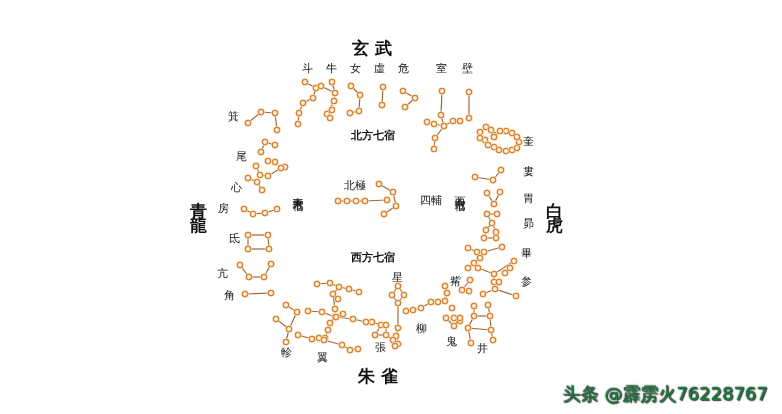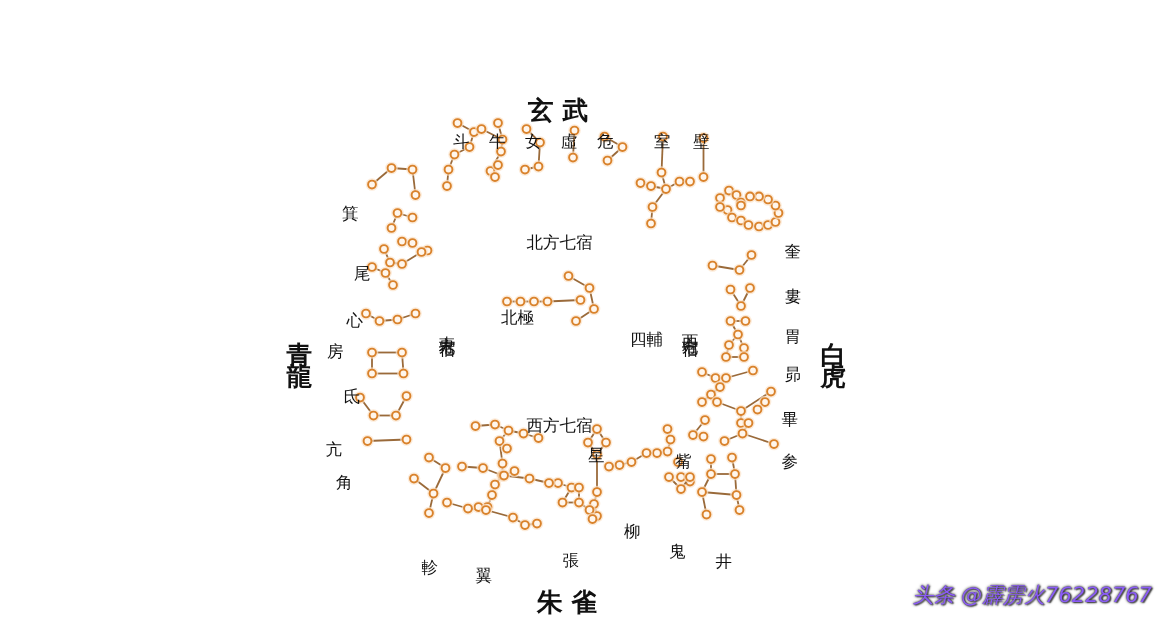--- a/index.html
+++ b/index.html
@@ -1,27 +1,27 @@
 <!DOCTYPE html>
 <html><head>
 <meta charset="utf-8">
 <style>
   html, body { margin: 0; padding: 0; background: #ffffff; }
   body { width: 782px; height: 414px; position: relative; overflow: hidden;
          font-family: "DejaVu Sans", sans-serif; }
   #stage { position: absolute; left: 0; top: 0; width: 782px; height: 414px; }
-  .lbl { position: absolute; color: #111; white-space: nowrap; line-height: 1; margin-top: 26px; }
+  .lbl { position: absolute; color: #111; white-space: nowrap; line-height: 1; }
   .mansion { font-size: 11px; }
   .guardian { font-size: 17px; font-weight: bold; letter-spacing: 6px; }
   .guardian-v { font-size: 17px; font-weight: bold; writing-mode: vertical-rl; letter-spacing: 14px; }
-  .region { font-size: 11px; }
+  .region { font-size: 11px; font-weight: bold; }
   .region-v { font-size: 11px; writing-mode: vertical-rl; letter-spacing: 1px; }
   .center { font-size: 11px; }
-  .watermark { position: absolute; right: 14px; bottom: 8px; font-size: 14px; color: #8b5cf6;
-               -webkit-text-stroke: 0; text-shadow: 0 0 2px #333, 0 0 1px #333, 1px 1px 1px #444; font-style: italic; }
+  .watermark { position: absolute; right: 14px; bottom: 8px; font-size: 18px; color: #15803d;
+               -webkit-text-stroke: 0; text-shadow: 0 0 2px #333, 0 0 1px #333, 1px 1px 1px #444; }
 </style>
 </head>
 <body>
 
 <div id="stage">
   <svg id="chart-svg" width="782" height="414" viewBox="0 0 782 414" style="position:absolute;left:0;top:0">
       <g>
         <line x1="305" y1="82" x2="316" y2="88" stroke="#9a6a3a" stroke-width="1.2"></line>
         <line x1="316" y1="88" x2="313" y2="98" stroke="#9a6a3a" stroke-width="1.2"></line>
         <line x1="313" y1="98" x2="303" y2="103" stroke="#9a6a3a" stroke-width="1.2"></line>
@@ -617,21 +617,21 @@
   <div class="lbl guardian" style="left:352px;top:40px">玄武</div>
   <div class="lbl guardian" style="left:358px;top:368px">朱雀</div>
   <div class="lbl guardian-v" style="left:190px;top:188px">青龍</div>
   <div class="lbl guardian-v" style="left:546px;top:188px">白虎</div>
 
   <div class="lbl region" style="left:351px;top:130px">北方七宿</div>
   <div class="lbl region" style="left:351px;top:252px">西方七宿</div>
   <div class="lbl region-v" style="left:292px;top:188px">東方七宿</div>
   <div class="lbl region-v" style="left:454px;top:188px">西方七宿</div>
 
-  <div class="lbl center" style="left:334px;top:180px">北極</div>
+  <div class="lbl center" style="left:344px;top:180px">北極</div>
   <div class="lbl center" style="left:420px;top:195px">四輔</div>
 
   <div class="lbl mansion" style="left:302px;top:63px">斗</div>
   <div class="lbl mansion" style="left:326px;top:63px">牛</div>
   <div class="lbl mansion" style="left:350px;top:63px">女</div>
   <div class="lbl mansion" style="left:374px;top:63px">虛</div>
   <div class="lbl mansion" style="left:398px;top:63px">危</div>
   <div class="lbl mansion" style="left:436px;top:63px">室</div>
   <div class="lbl mansion" style="left:462px;top:63px">壁</div>
 

